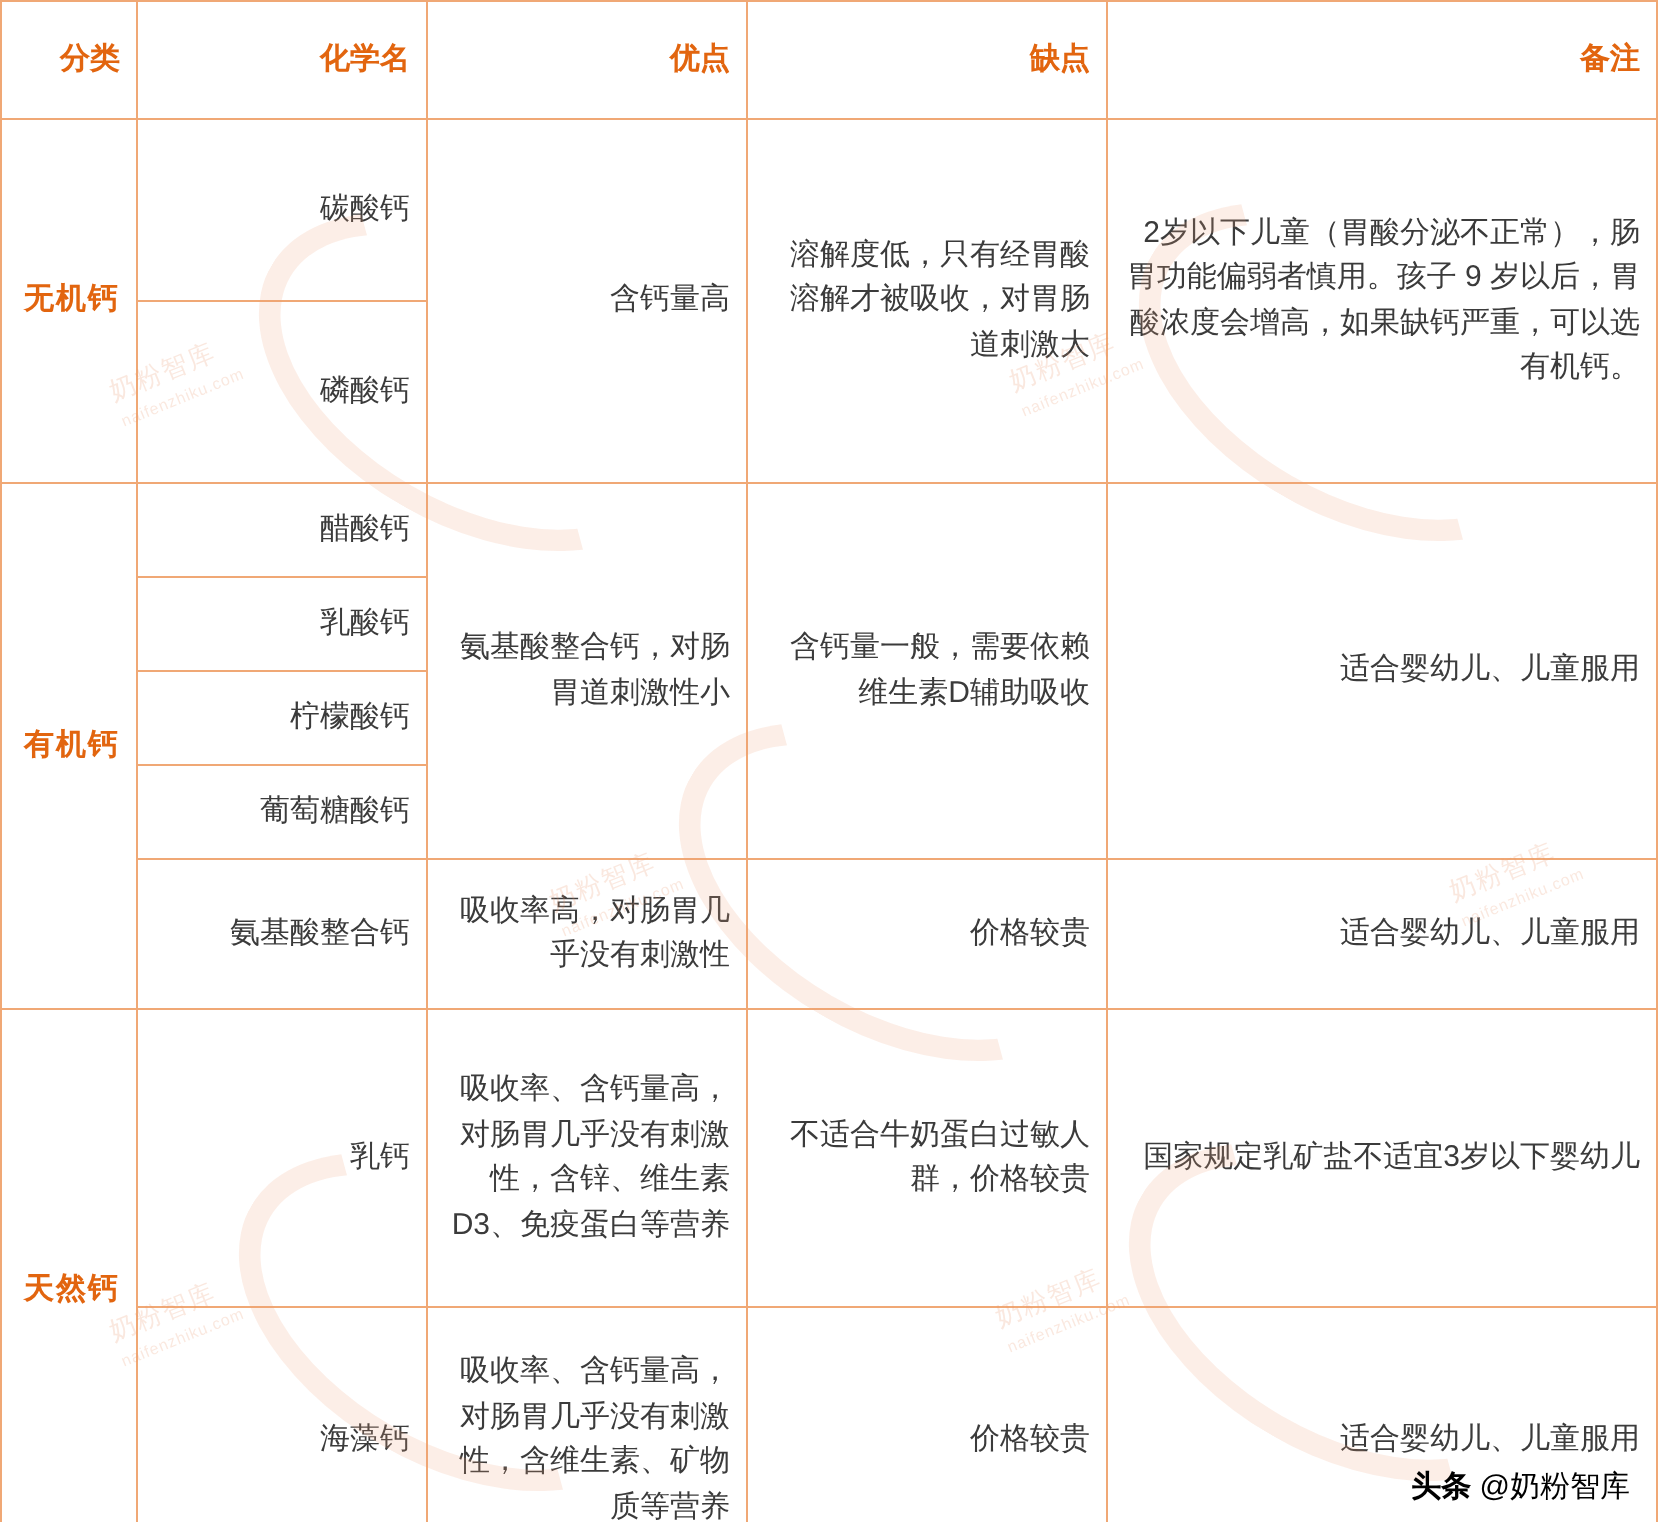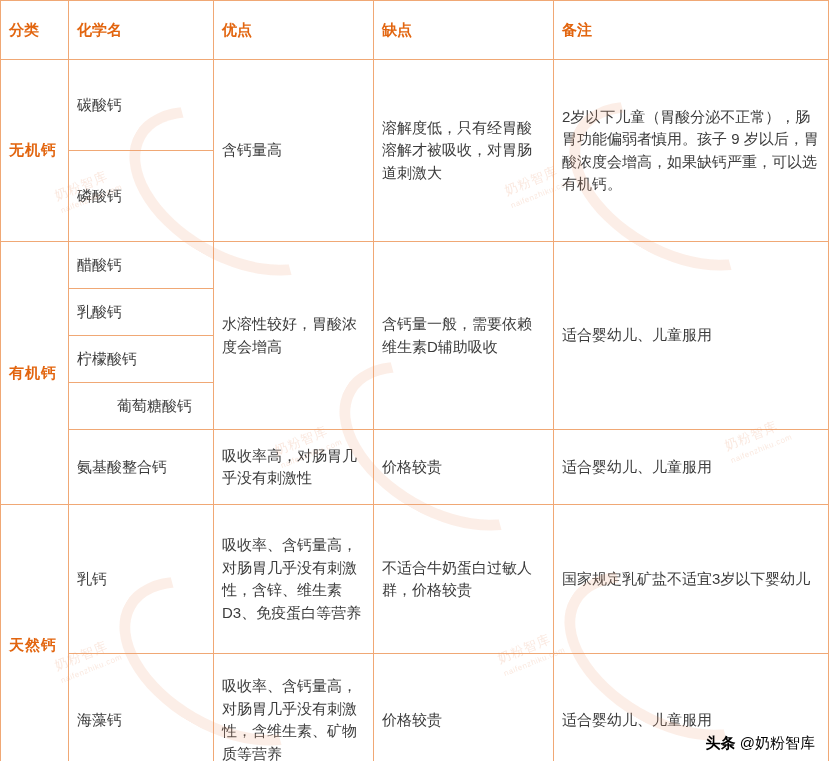--- a/index.html
+++ b/index.html
@@ -51,21 +51,21 @@
     width: 829px;
     table-layout: fixed;
     position: relative;
     z-index: 2;
   }
   table.calcium td, table.calcium th {
     border: 1px solid #f0a875;
     padding: 6px 8px;
     font-size: 15px;
     line-height: 1.5;
-    text-align: left;
+    text-align: right;
     vertical-align: middle;
     background: transparent;
   }
   thead th {
     background: #fbddc6;
     color: #e2650f;
     font-weight: bold;
     font-size: 17px;
     height: 46px;
     padding: 4px;
@@ -172,21 +172,21 @@
       <td class="tint left" rowspan="2">溶解度低，只有经胃酸溶解才被吸收，对胃肠道刺激大</td>
       <td class="plain left" rowspan="2">2岁以下儿童（胃酸分泌不正常），肠胃功能偏弱者慎用。孩子 9 岁以后，胃酸浓度会增高，如果缺钙严重，可以选有机钙。</td>
     </tr>
     <tr>
       <td class="plain nm" style="height:78px;border-radius:29px;">磷酸钙</td>
     </tr>
 
     <tr>
       <td class="cat" rowspan="5">有机钙</td>
       <td class="tint nm" style="height:34px;margin-left:44px;">醋酸钙</td>
-      <td class="plain" rowspan="4">水溶性较好，胃酸浓度会增高</td>
+      <td class="plain" rowspan="4">氨基酸整合钙，对肠胃道刺激性小</td>
       <td class="tint" rowspan="4">含钙量一般，需要依赖维生素D辅助吸收</td>
       <td class="plain" rowspan="4">适合婴幼儿、儿童服用</td>
     </tr>
     <tr>
       <td class="tint nm" style="height:34px;">乳酸钙</td>
     </tr>
     <tr>
       <td class="tint nm" style="height:34px;">柠檬酸钙</td>
     </tr>
     <tr>

